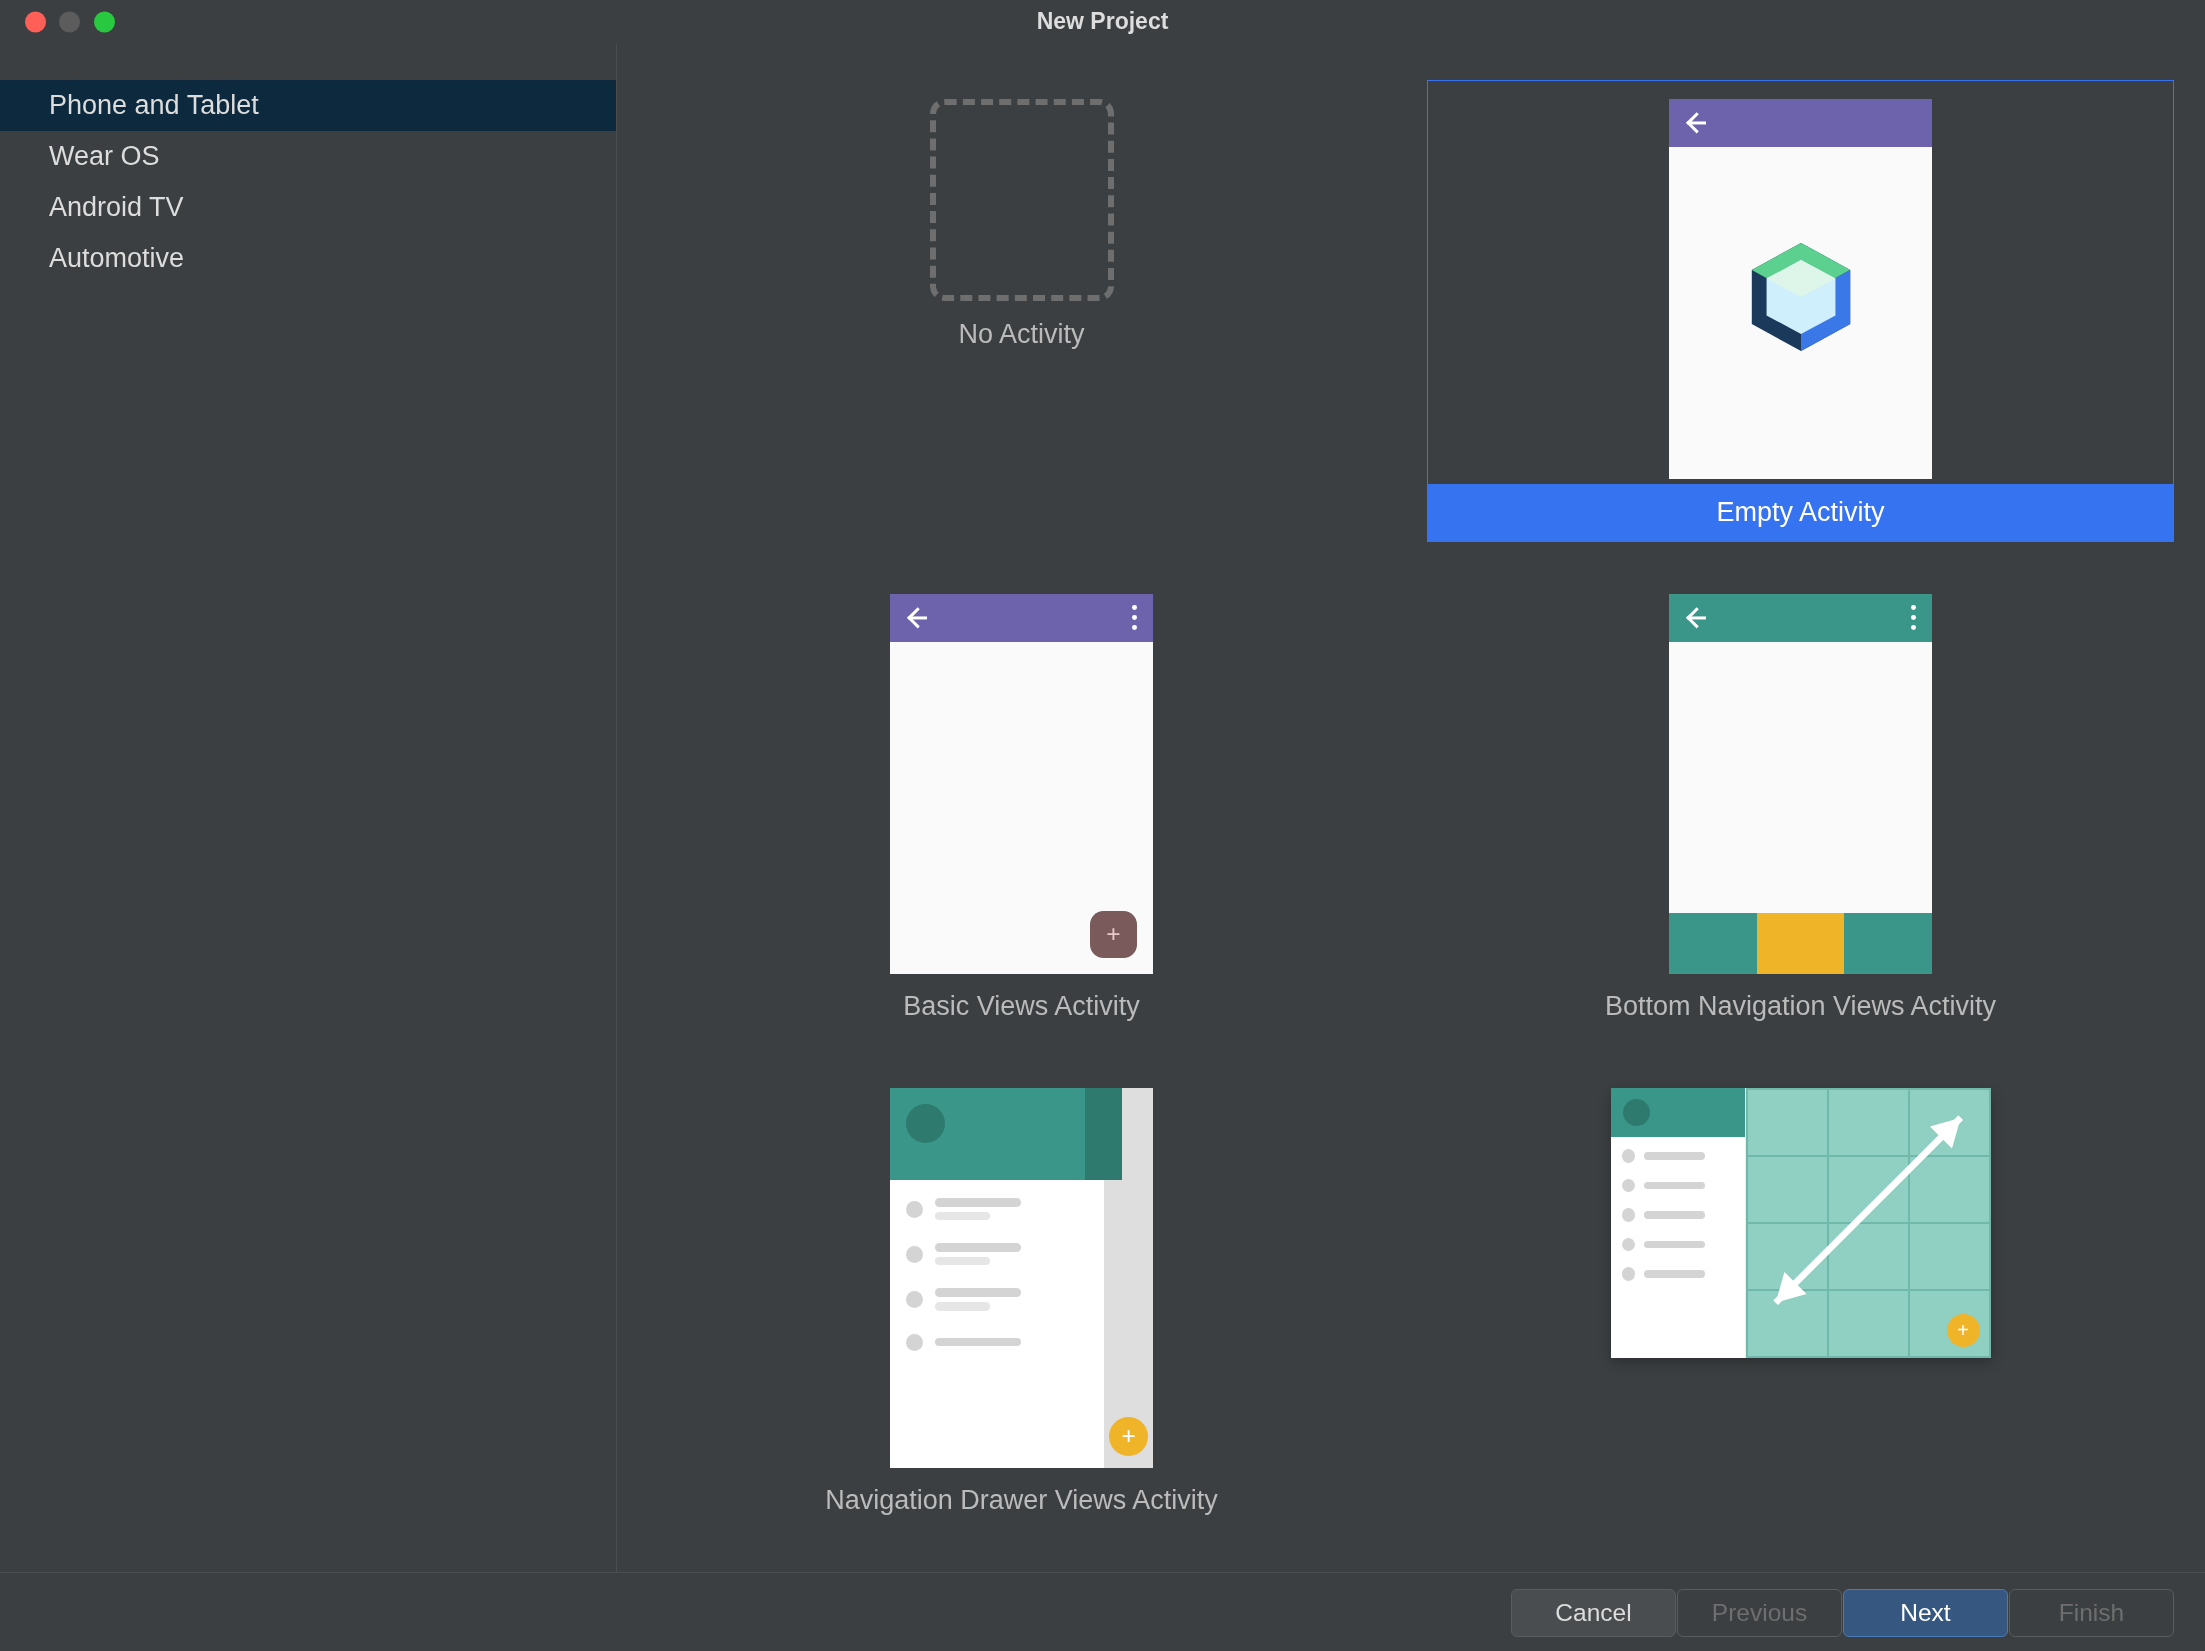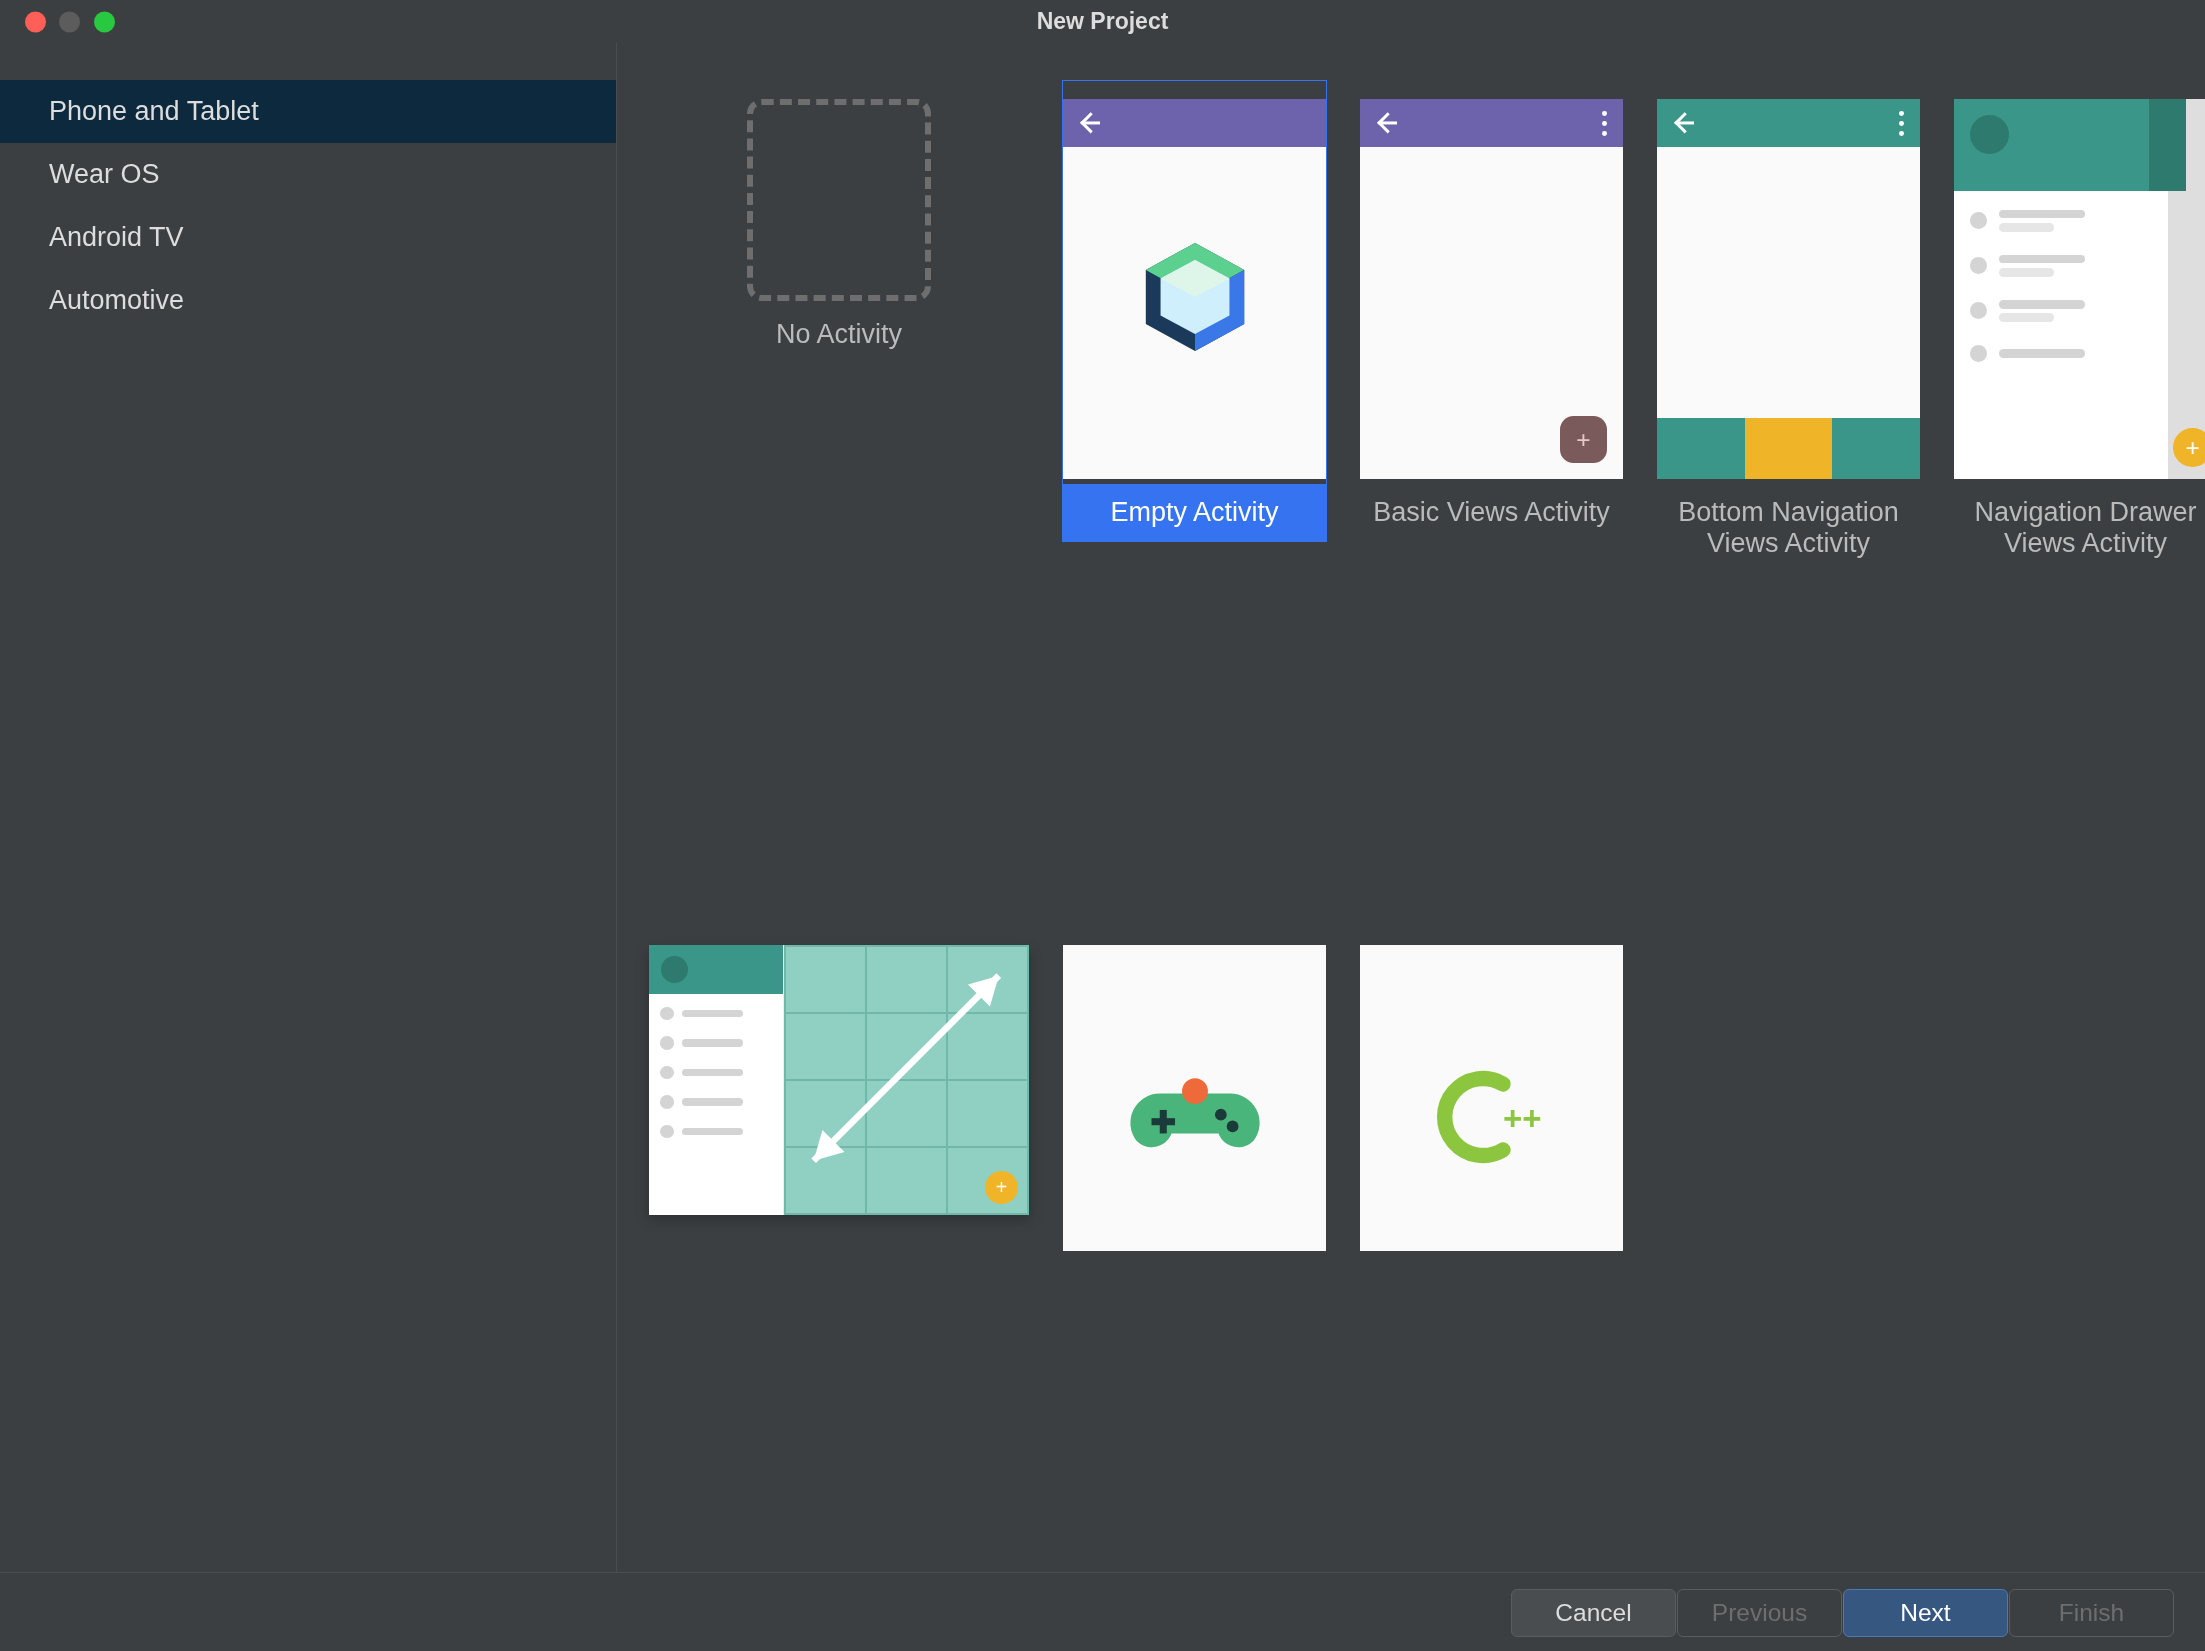--- a/index.html
+++ b/index.html
@@ -64,34 +64,34 @@
     width: 617px; flex-shrink: 0;
     border-right: 1.2px solid #4a4d4f;
     padding-top: 37px;
   }
   .sidebar-heading {
     font-size: 27px; color: var(--text-dim);
     padding: 18.4px 49px 24.5px;
   }
   .sidebar-item {
     font-size: 27px; color: var(--text-bright);
-    padding: 16px 49px;
+    padding: 10px 49px;
     cursor: pointer;
   }
   .sidebar-item.selected {
     background: var(--sidebar-selected);
   }
   .main {
     flex: 1 1 auto;
     overflow: hidden;
     padding: 37px 31px 0 31px;
   }
   .grid {
     display: grid;
-    grid-template-columns: repeat(5, 1fr);
+    grid-template-columns: repeat(2, 1fr);
     column-gap: 18.4px;
     row-gap: 12.3px;
     height: 100%;
     gap: 32px;
   }
   .cell {
     display: flex; flex-direction: column; align-items: center;
     cursor: pointer;
   }
   .thumb-wrap {

